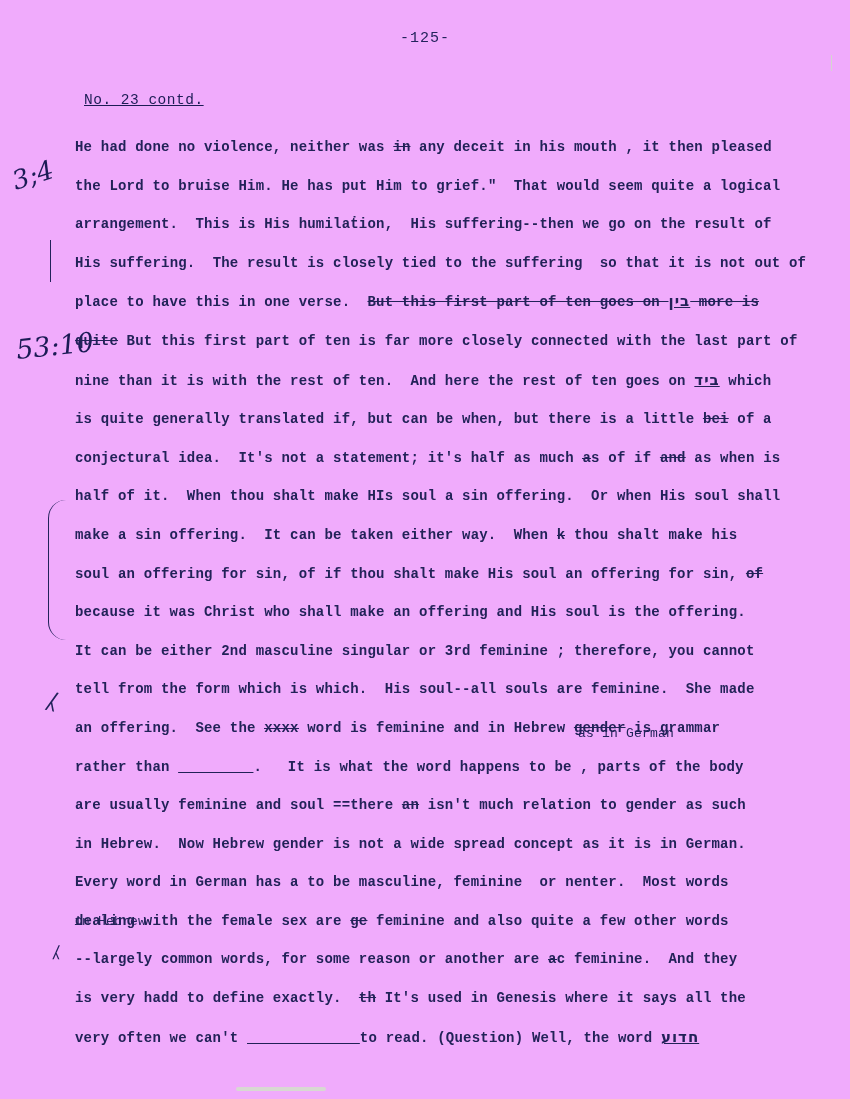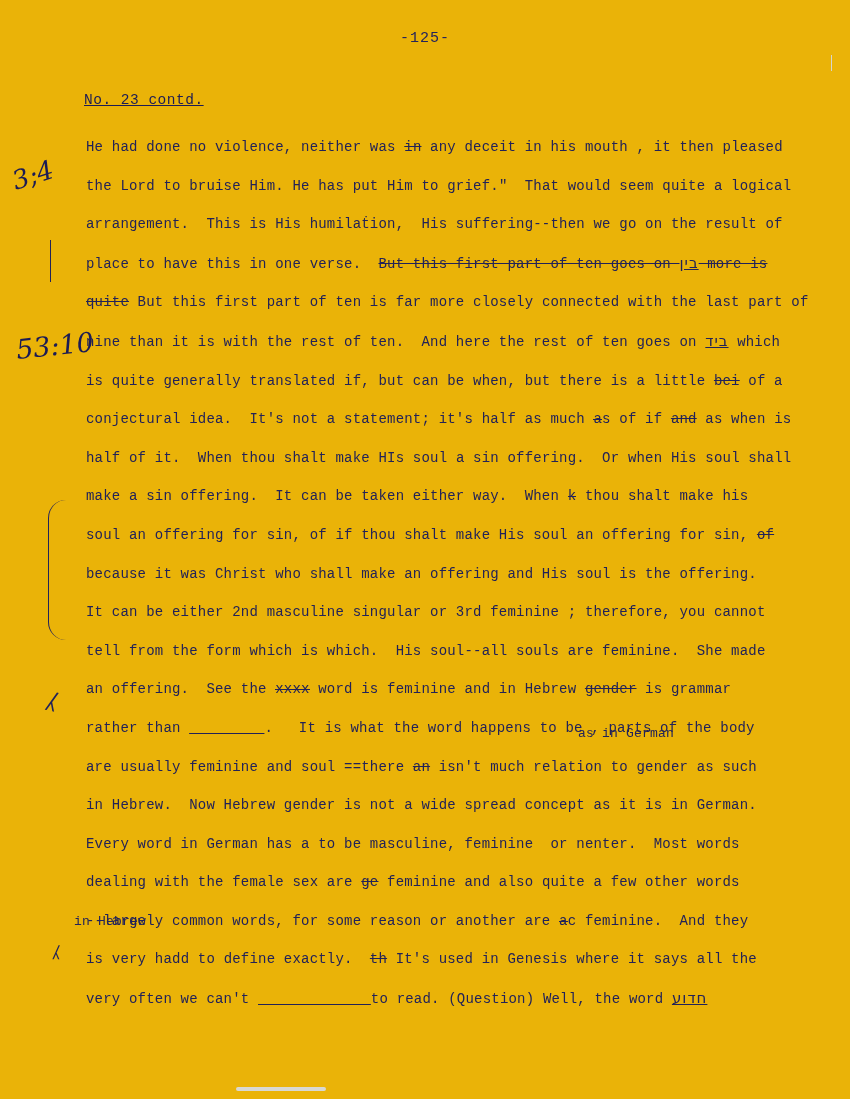--- a/index.html
+++ b/index.html
@@ -12,21 +12,21 @@
     background: #ffffff;
     font-family: "Liberation Mono", "DejaVu Sans Mono", monospace;
     color: #1a1a4d;
     position: relative;
     overflow: hidden;
   }
   .page {
     position: relative;
     width: 850px;
     height: 1099px;
-    background: #eab308;
+    background: #f0abfc;
   }
   .page-number {
     position: absolute;
     top: 30px;
     left: 0;
     width: 850px;
     text-align: center;
     font-size: 15px;
     letter-spacing: 1px;
     color: #23235c;
@@ -38,22 +38,23 @@
     font-size: 14.5px;
     color: #1c1c55;
     letter-spacing: 0.5px;
   }
   .doc-heading .underlined {
     text-decoration: underline;
   }
   .body-text {
     position: absolute;
     top: 128px;
-    left: 86px;
+    left: 75px;
     width: 700px;
+    font-weight: bold;
   }
   .line {
     font-size: 14px;
     line-height: 38.6px;
     white-space: pre;
     color: #222258;
     letter-spacing: 0.2px;
   }
   .strike {
     text-decoration: line-through;
@@ -166,20 +167,21 @@
   <div class="caret-mark caret-2">⁁</div>
 
   <div class="body-text">
 
     <div class="line">He had done no violence, neit<span>h</span>er was <span class="strike">in</span> any deceit in his mouth , it then pleased</div>
 
     <div class="line">the Lord to bruise Him. He has put H<span>i</span>m to grief."  That would seem quite a logical</div>
 
     <div class="line">arrangement.  This is His humilaṫion,  His suffering--then we go on the result of</div>
 
+    <div class="line">H<span>i</span>s suffering.  The result is closely tied to the suffering  so that it is not out of</div>
 
     <div class="line">place to have this in one verse.  <span class="strike">But this first part of ten goes on </span><span class="hebrew strike">בין</span><span class="strike"> more is</span></div>
 
     <div class="line"><span class="strike">quite</span> But this first part of ten is far more closely connected with the last part of</div>
 
     <div class="line">nine than it is with the rest of ten.  And here the rest of ten goes on <span class="hebrew">ביד</span> which</div>
 
     <div class="line">is quite generally translated if, but can be when, but there is a little <span class="strike">bei</span> of a</div>
 
     <div class="line">conjectural idea.  It's not a statement; it's half as much <span class="xout">a</span>s of if <span class="strike">and</span> as when is</div>

